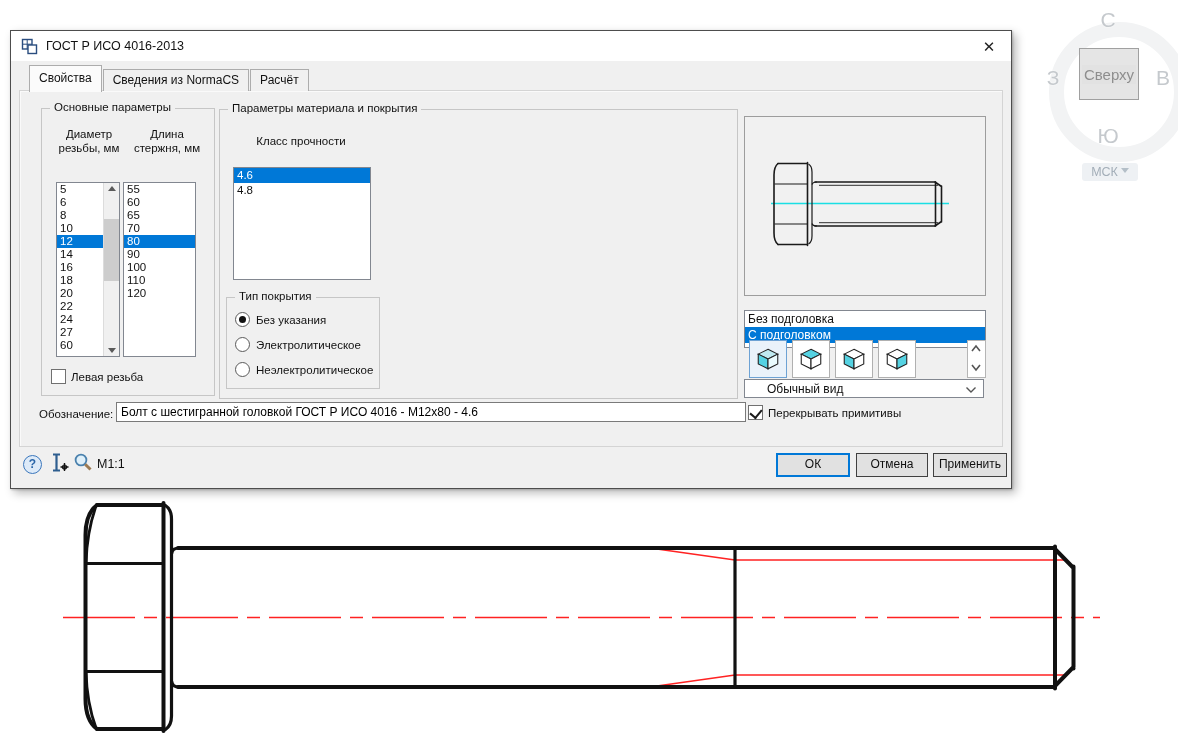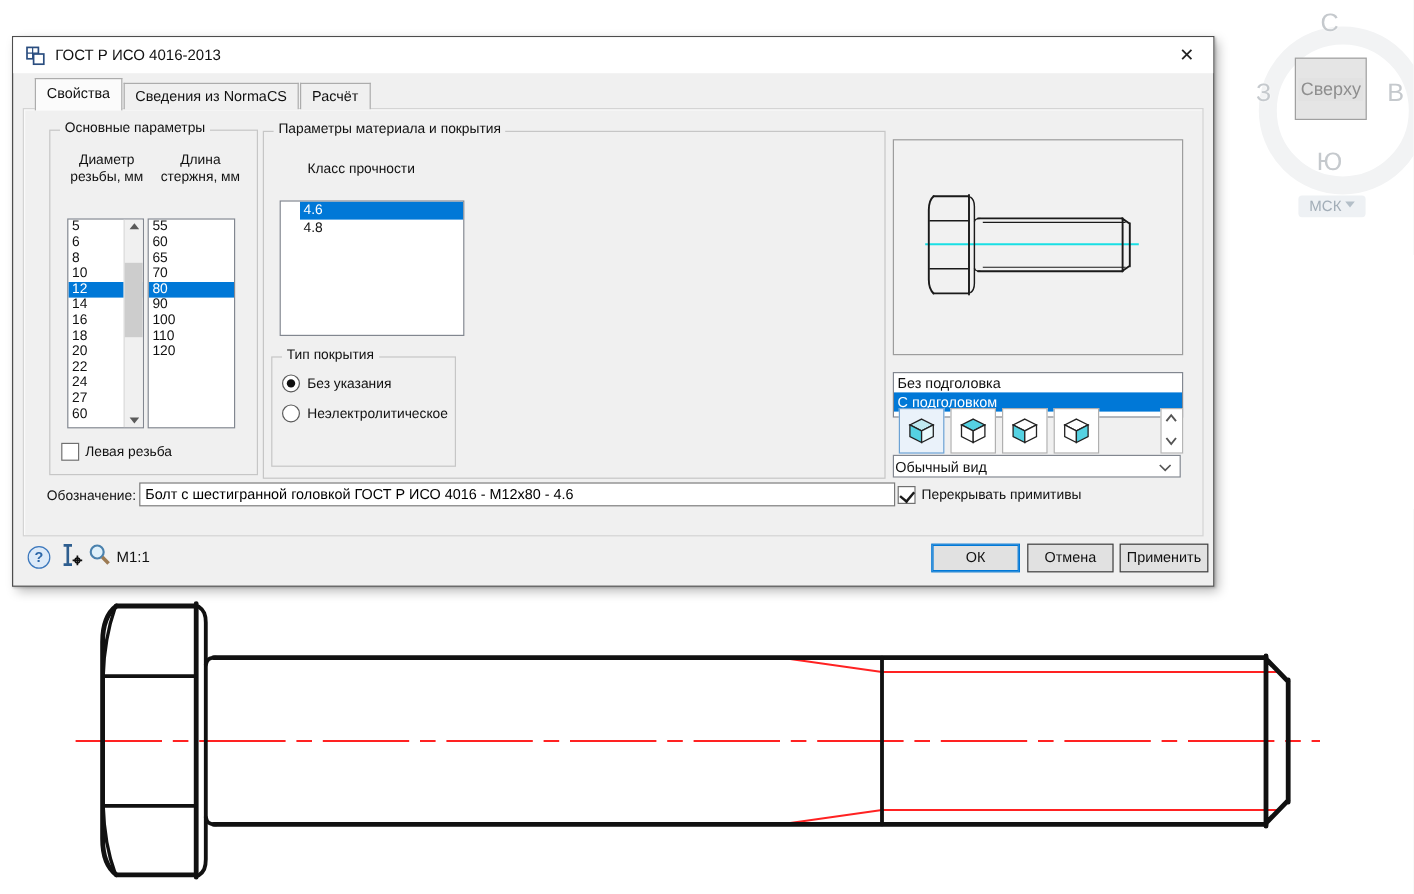--- a/index.html
+++ b/index.html
@@ -58,21 +58,21 @@
 
   
   .previewpanel{position:absolute;left:733px;top:85px;width:240px;height:178px;background:#f1f1f1;border:1px solid #9d9d9d;}
   .iconrow{position:absolute;left:733px;top:308px;width:242px;height:38px;}
   .cubebtn{position:absolute;top:1px;width:36px;height:36px;background:#fff;border:1px solid #b0b0b0;
            display:flex;align-items:center;justify-content:center;}
   .cubebtn.sel{border:1px solid #6da2d4;background:#eaf2fa;}
   .vscroll{position:absolute;right:0;top:1px;width:17px;height:36px;background:#fff;border:1px solid #b5b5b5;}
   .vscroll svg{position:absolute;left:2px;}
   .combo{position:absolute;left:733px;top:348px;width:240px;height:19px;background:#fff;border:1px solid #828790;
-         font-size:12px;line-height:19px;padding-left:1px;box-sizing:border-box;}
+         font-size:12px;line-height:19px;padding-left:22px;box-sizing:border-box;}
   .combo .chev{position:absolute;right:6px;top:6px;}
 
   
   .deslabel{position:absolute;font-size:11.5px;}
   .desinput{position:absolute;left:105px;top:371px;width:620px;height:18px;border:1px solid #7a7a7a;
             font-size:12px;font-family:"Liberation Sans","DejaVu Sans",sans-serif;padding:0 4px;background:#fff;}
 
   
   .btn{position:absolute;top:422px;height:22px;background:#e1e1e1;border:1px solid #404040;
        font-size:12px;text-align:center;line-height:20px;}
@@ -157,31 +157,35 @@
     <div class="checkrow" style="left:9px;top:260px;">
       <span class="cbox"></span>
       <span>Левая резьба</span>
     </div>
   </div>
 
   <div class="group" style="left:208px;top:78px;width:517px;height:288px;">
     <span class="glabel">Параметры материала и покрытия</span>
     <div class="hdr" style="left:13px;top:24px;width:136px;">Класс прочности</div>
 
-    <div class="listbox rows15" style="left:13px;top:57px;width:136px;height:111px;padding-left:16px;">
+    <div class="listbox rows15" style="left:13px;top:57px;width:136px;height:111px;">
         <div class="li selected">4.6</div>
         <div class="li">4.8</div>
       </div>
 
     <div class="group" style="left:6px;top:187px;width:152px;height:90px;">
       <span class="glabel">Тип покрытия</span>
       <div style="position:absolute;left:8px;top:9px;right:2px;">
           <div class="radiorow">
             <span class="radio on"></span>
             <span class="rlabel">Без указания</span>
+          </div>
+          <div class="radiorow">
+            <span class="radio"></span>
+            <span class="rlabel">Электролитическое</span>
           </div>
           <div class="radiorow">
             <span class="radio"></span>
             <span class="rlabel">Неэлектролитическое</span>
           </div>
         </div>
     </div>
   </div>
 
   <div class="previewpanel">

